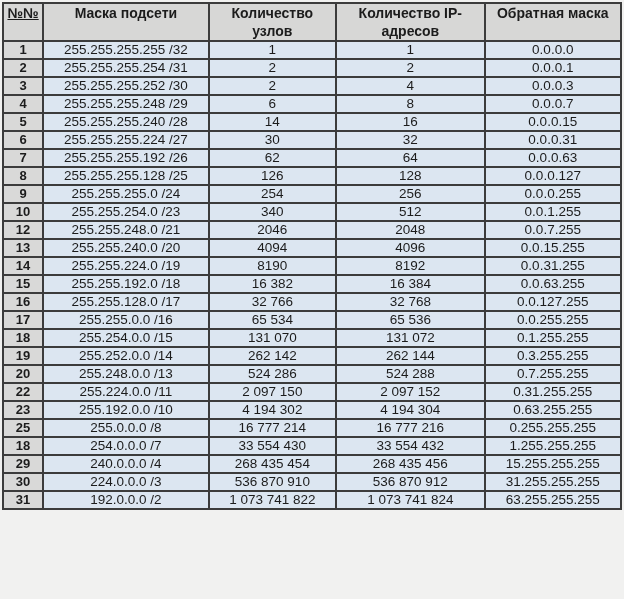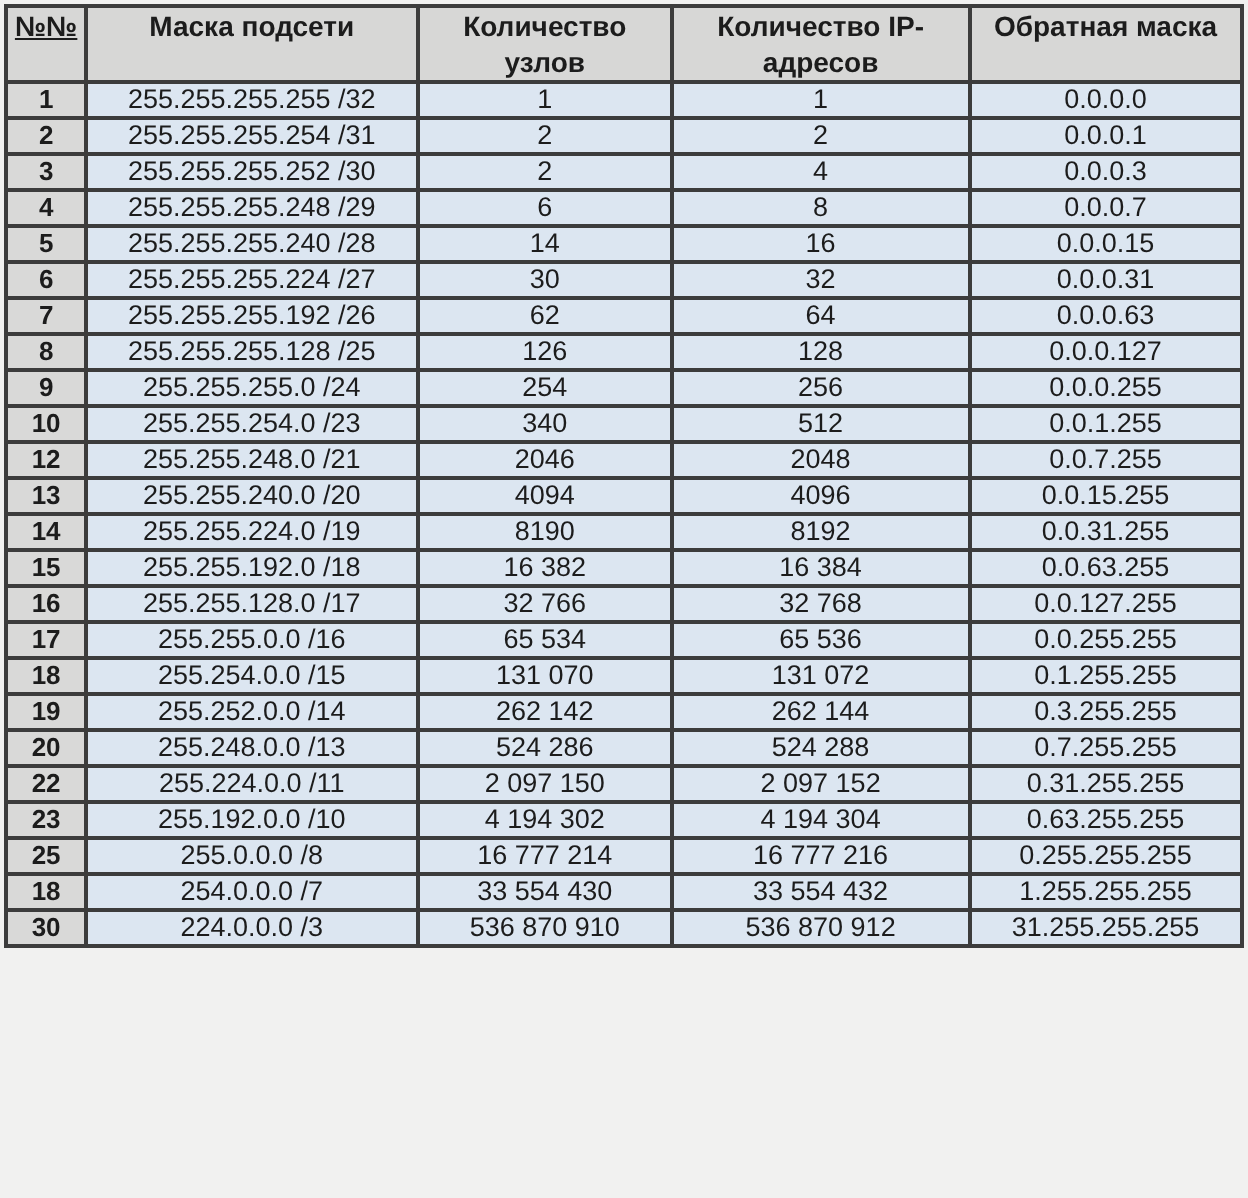--- a/index.html
+++ b/index.html
@@ -239,21 +239,35 @@
           <td>0.255.255.255</td>
         </tr>
         <tr>
           <td class="num">18</td>
           <td>254.0.0.0 /7</td>
           <td>33 554 430</td>
           <td>33 554 432</td>
           <td>1.255.255.255</td>
         </tr>
         <tr>
+          <td class="num">29</td>
+          <td>240.0.0.0 /4</td>
+          <td>268 435 454</td>
+          <td>268 435 456</td>
+          <td>15.255.255.255</td>
+        </tr>
+        <tr>
           <td class="num">30</td>
           <td>224.0.0.0 /3</td>
           <td>536 870 910</td>
           <td>536 870 912</td>
           <td>31.255.255.255</td>
         </tr>
+        <tr>
+          <td class="num">31</td>
+          <td>192.0.0.0 /2</td>
+          <td>1 073 741 822</td>
+          <td>1 073 741 824</td>
+          <td>63.255.255.255</td>
+        </tr>
       </tbody>
   </table>
 </div>
 
 </body></html>

